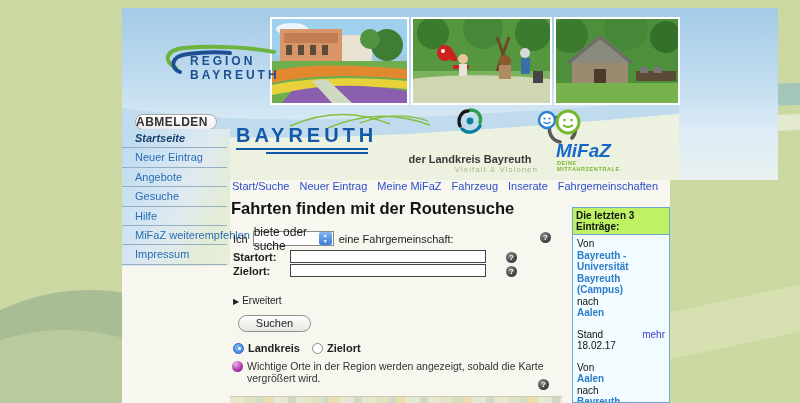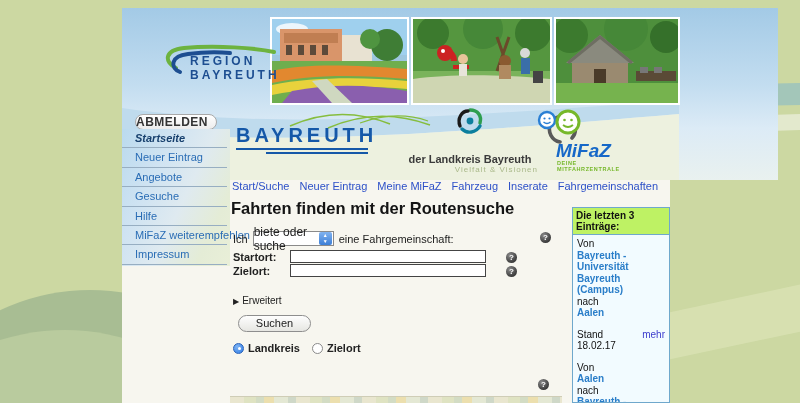--- a/index.html
+++ b/index.html
@@ -320,20 +320,24 @@
 
   <div class="suchen-btn">Suchen</div>
 
   <div class="radio-row">
     <span class="radio checked"></span>
     <span class="radio-label">Landkreis</span>
     <span class="radio"></span>
     <span class="radio-label">Zielort</span>
   </div>
 
+  <div class="map-note">
+    <span class="marker-ball"></span>
+    <span>Wichtige Orte in der Region werden angezeigt, sobald die Karte vergrößert wird.</span>
+  </div>
   <div class="help-icon help-bottom">?</div>
 
   <div class="map-strip"></div>
 
   <div class="right-panel">
     <div class="rp-title">Die letzten 3 Einträge:</div>
     <div class="rp-body">
       <div class="rp-entry">
         <div>Von</div>
         <div class="rp-link">Bayreuth - Universität Bayreuth (Campus)</div>

